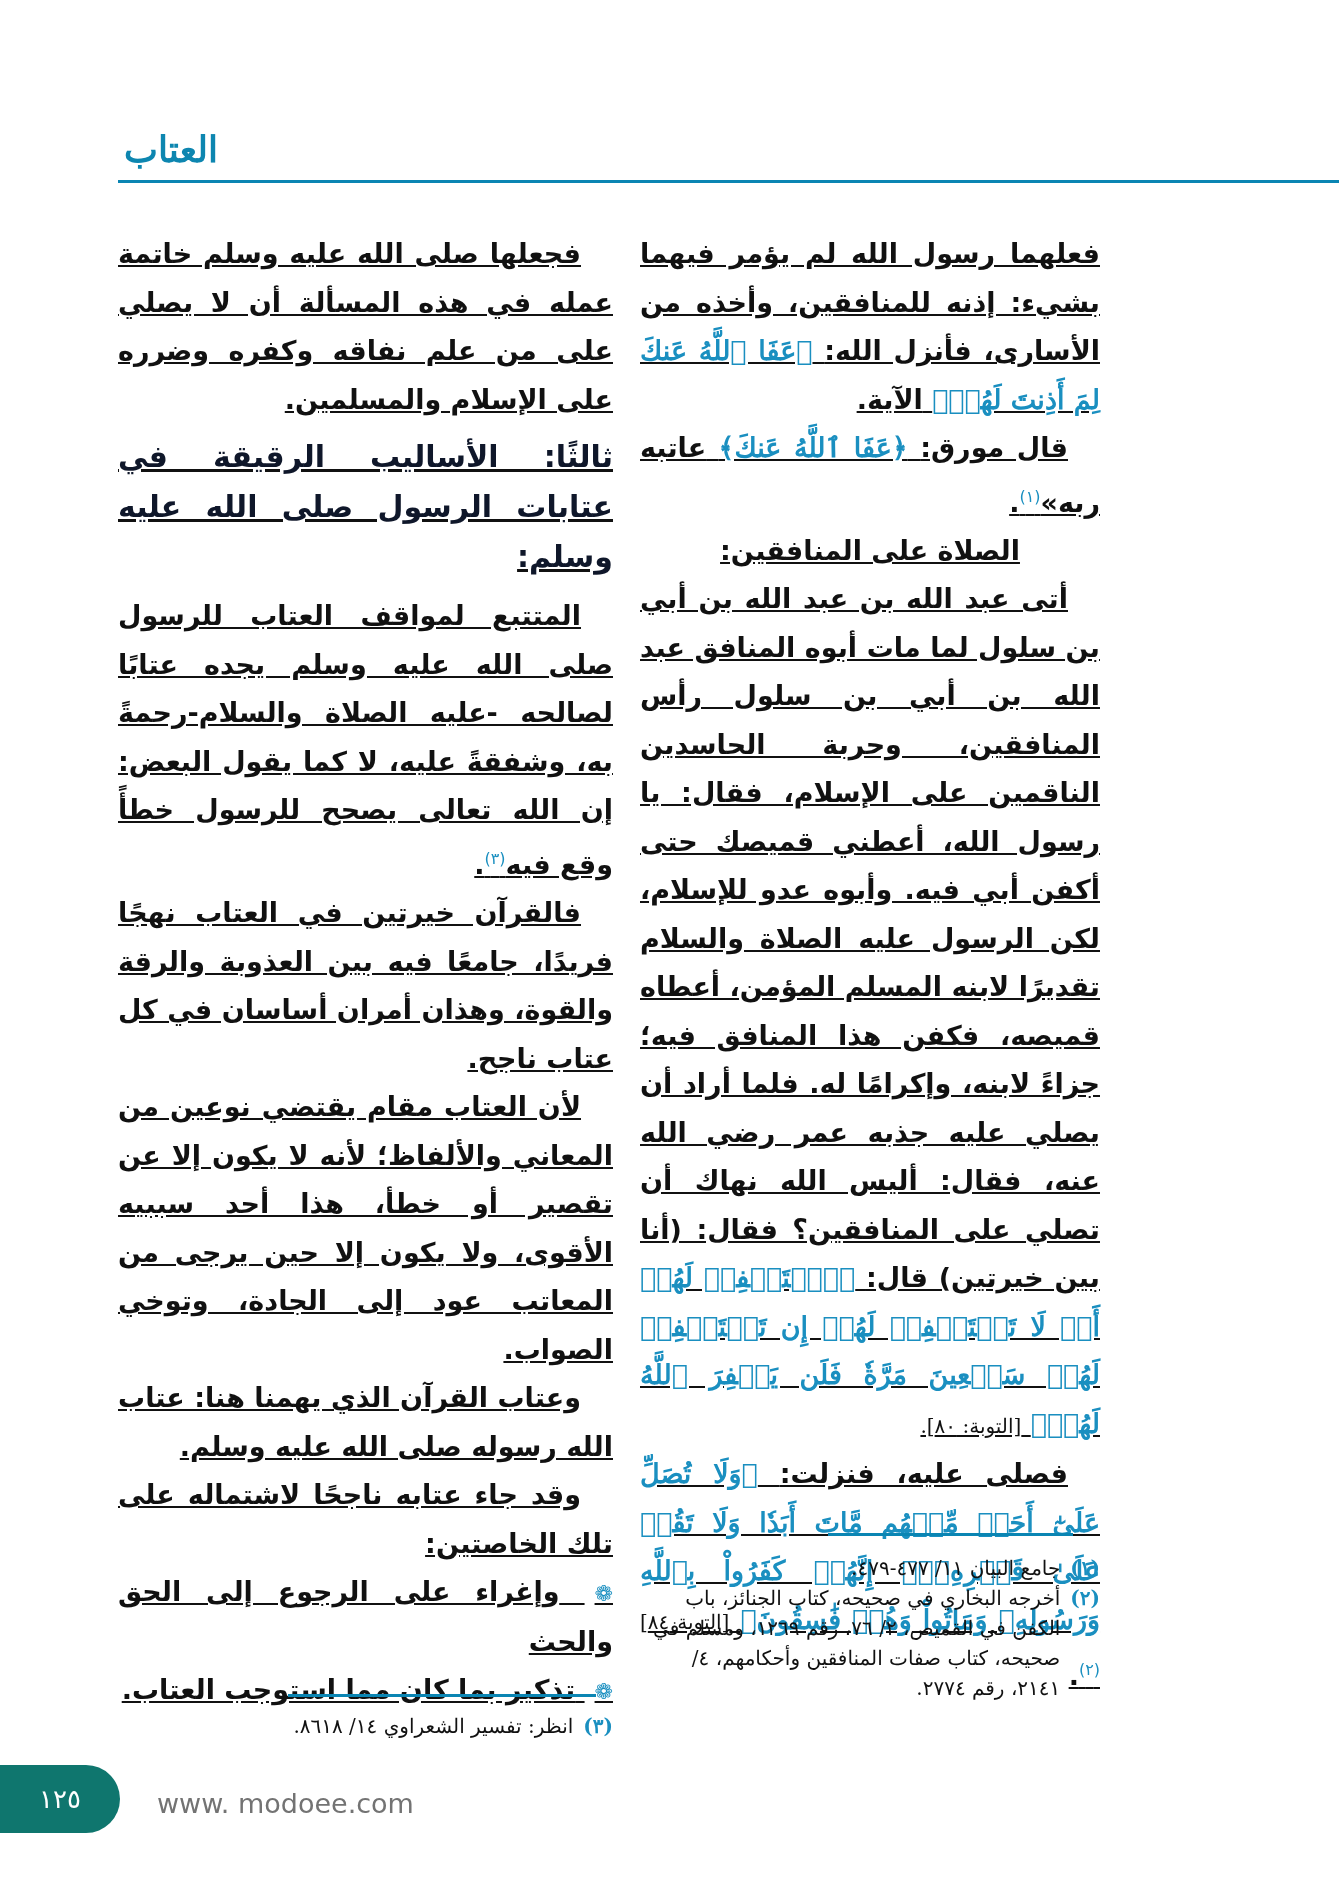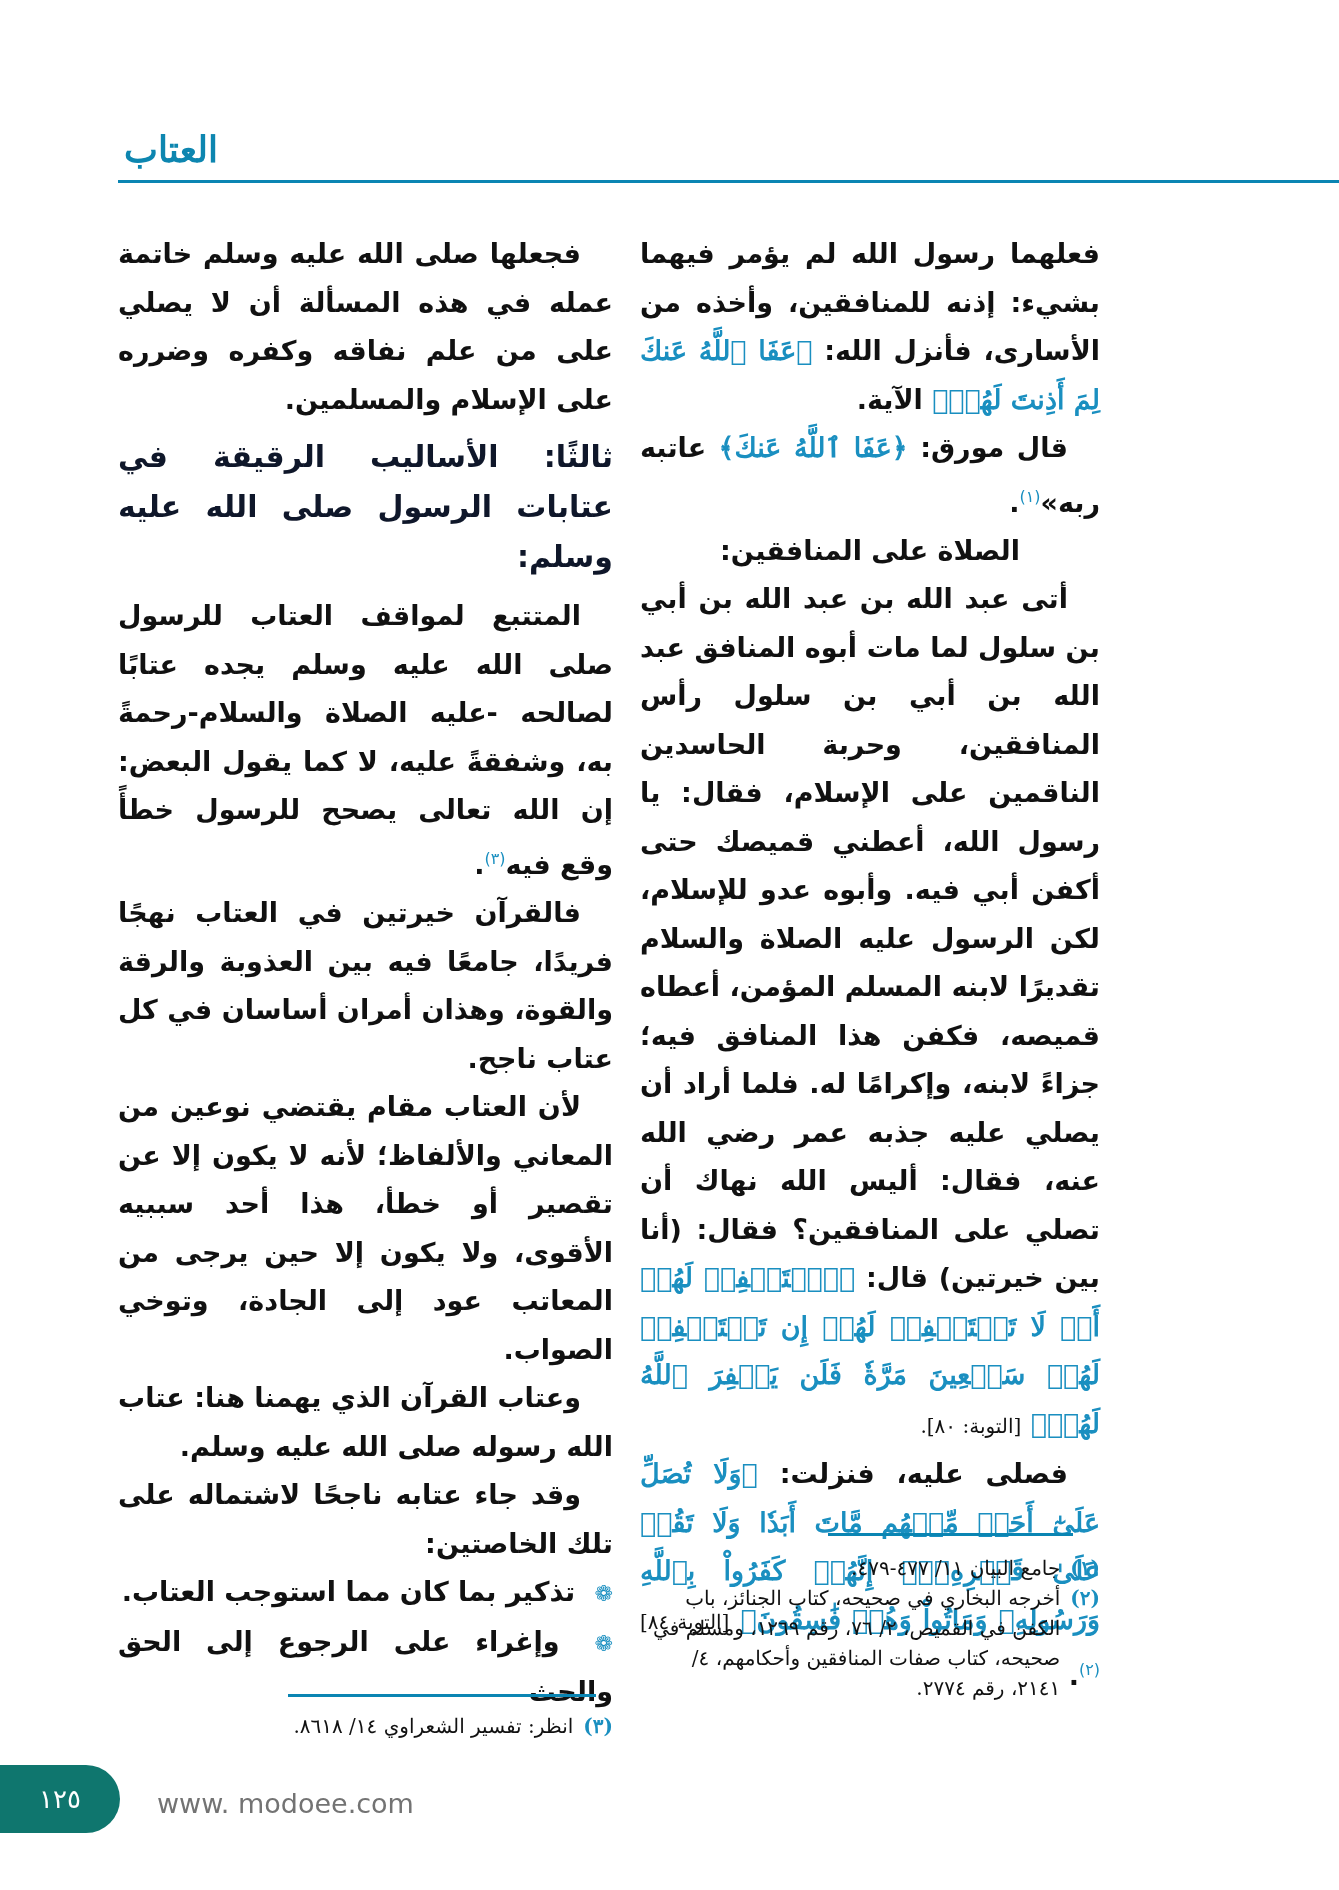--- a/index.html
+++ b/index.html
@@ -1,21 +1,21 @@
 <!DOCTYPE html>
 <html><head>
 <meta charset="utf-8">
 <style>
   html, body { margin:0; padding:0; background:#ffffff; }
   body { width:1339px; height:1890px; position:relative; overflow:hidden;
          font-family:"DejaVu Sans", sans-serif; color:#111; }
   .header-title { position:absolute; left:118px; top:128px; font-family:"DejaVu Serif", serif;
          font-size:36px; color:#0d86b0; font-weight:bold;margin-left:6px; }
   .header-rule { position:absolute; left:118px; top:180px; width:1221px; height:3px; background:#0a85b3; }
-  .col { position:absolute; direction:rtl; text-align:justify; text-align-last:right; }
+  .col { position:absolute; direction:rtl; text-align:justify; text-align-last:right;text-decoration:underline; }
   .col-right { left:640px; width:460px; top:230px; }
   .col-left { left:118px; width:495px; top:230px; }
   .p { font-size:27px; font-weight:bold; line-height:48.5px; margin:0; }
   .indent { text-indent:32px; }
   .q { color:#1a8fc0; font-family:"DejaVu Serif", serif; font-weight:bold; }
   .sup { color:#1a8fc0; font-size:16px; vertical-align:super; font-weight:normal; }
   .ref { font-size:20px; font-weight:normal; font-family:"DejaVu Serif", serif; }
   .subhead { font-size:27px; font-weight:bold; line-height:48px; margin:0; text-align:center; text-align-last:center; }
   .section-head { color:#0f172a; font-size:30px; font-weight:bold; line-height:50px; margin:8px 0 10px 0; }
   .bullet { font-size:27px; font-weight:bold; line-height:48px; margin:0; }
@@ -67,25 +67,25 @@
   <p class="section-head">ثالثًا: الأساليب الرقيقة في عتابات الرسول صلى الله عليه وسلم:</p>
   <p class="p indent">
     <span>المتتبع لمواقف العتاب للرسول صلى الله عليه وسلم يجده عتابًا لصالحه -عليه الصلاة والسلام-رحمةً به، وشفقةً عليه، لا كما يقول البعض: إن الله تعالى يصحح للرسول خطأً وقع فيه</span><span class="sup">(٣)</span><span>.</span>
   </p>
   <p class="p indent">فالقرآن خيرتين في العتاب نهجًا فريدًا، جامعًا فيه بين العذوبة والرقة والقوة، وهذان أمران أساسان في كل عتاب ناجح.</p>
   <p class="p indent">لأن العتاب مقام يقتضي نوعين من المعاني والألفاظ؛ لأنه لا يكون إلا عن تقصير أو خطأ، هذا أحد سببيه الأقوى، ولا يكون إلا حين يرجى من المعاتب عود إلى الجادة، وتوخي الصواب.</p>
   <p class="p indent">وعتاب القرآن الذي يهمنا هنا: عتاب الله رسوله صلى الله عليه وسلم.</p>
   <p class="p indent">وقد جاء عتابه ناجحًا لاشتماله على تلك الخاصتين:</p>
   <p class="bullet">
     <span class="b-icon">❁</span>
-    <span>تذكير بما كان مما استوجب العتاب.</span>
+    <span>وإغراء على الرجوع إلى الحق والحث</span>
   </p>
   <p class="bullet">
     <span class="b-icon">❁</span>
-    <span>وإغراء على الرجوع إلى الحق والحث</span>
+    <span>تذكير بما كان مما استوجب العتاب.</span>
   </p>
 </div>
 
 <div class="fn-rule-right"></div>
 <div class="footnotes fn-right">
   <p class="fn">
     <span class="fn-num">(١)</span>
     <span>جامع البيان ١١/ ٤٧٧-٤٧٩.</span>
   </p>
   <p class="fn">

